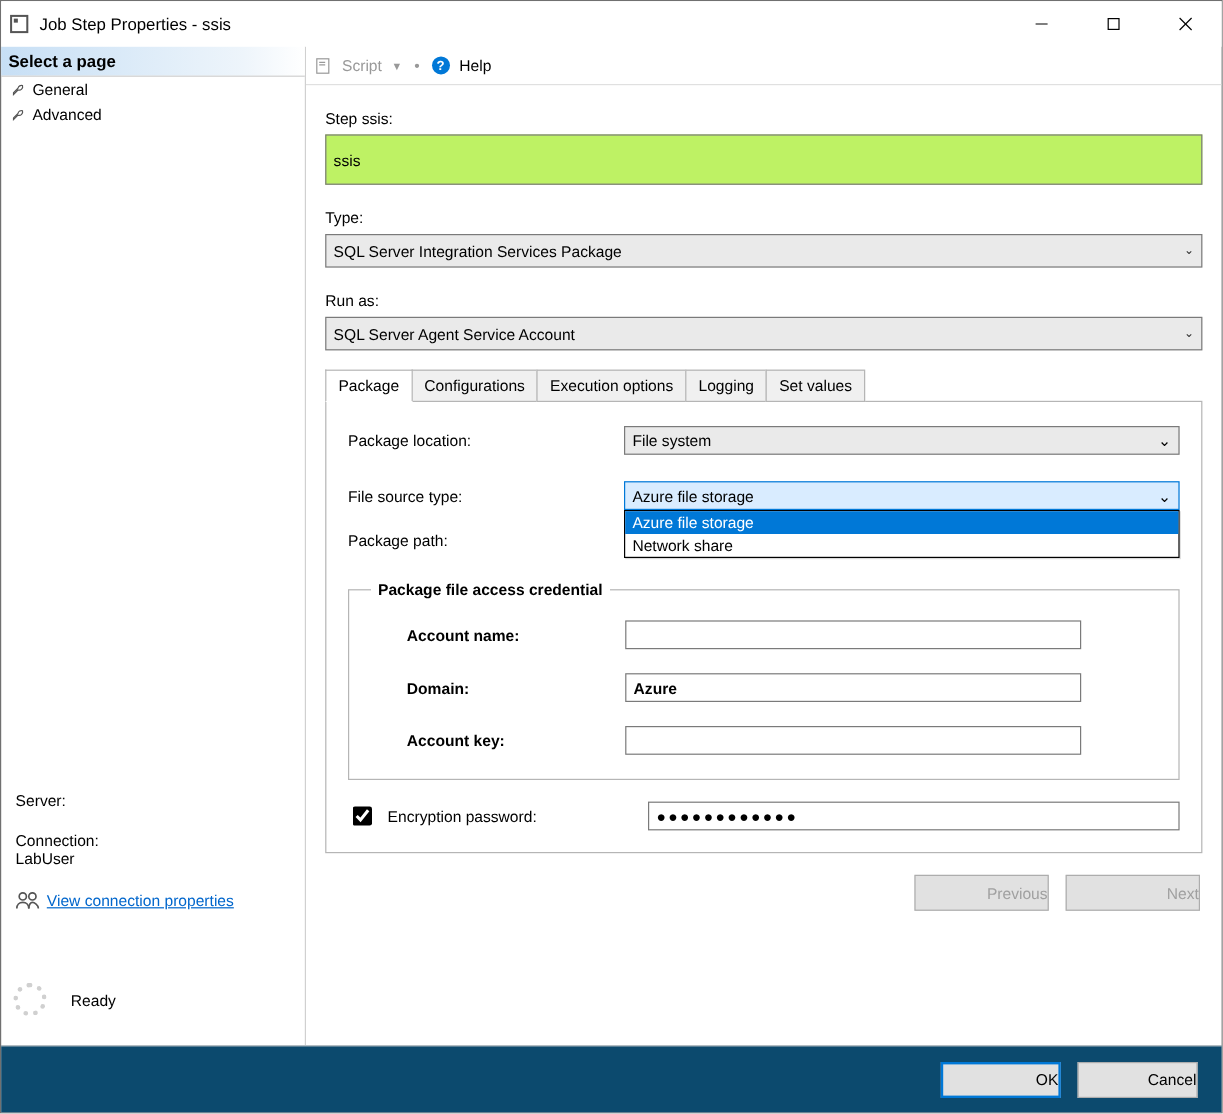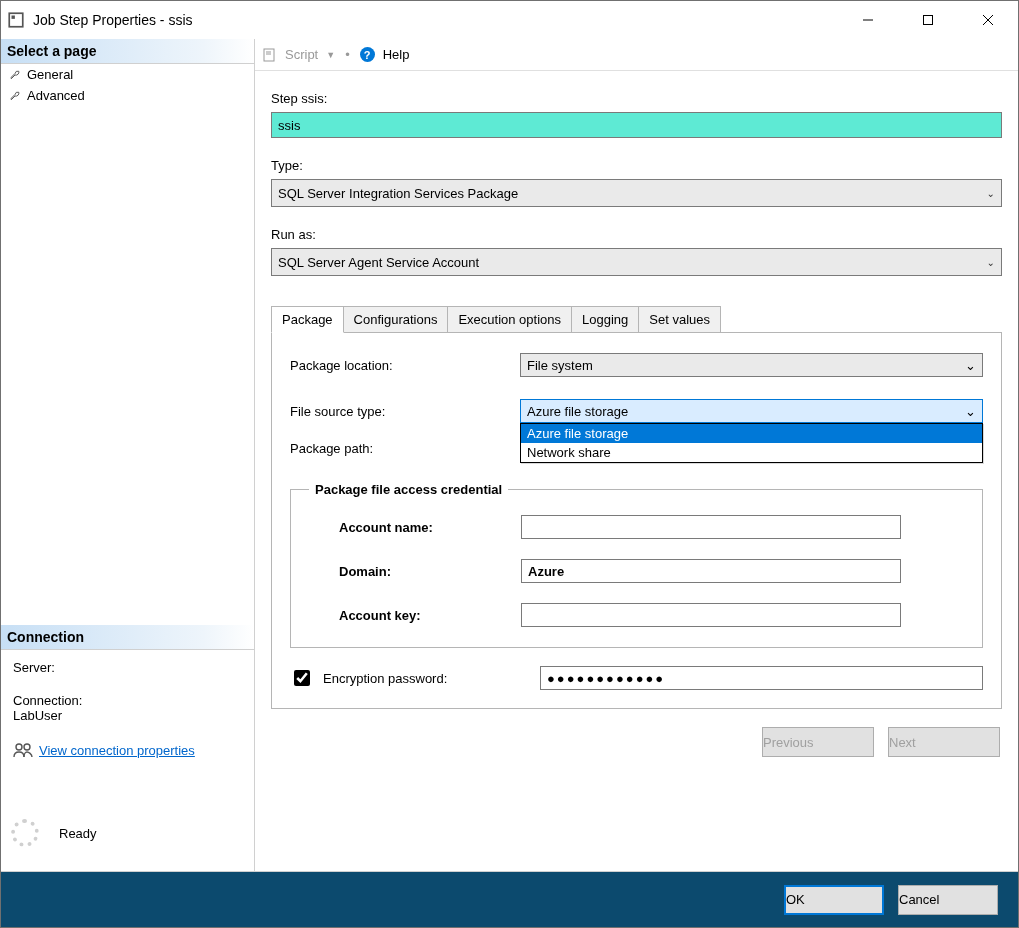--- a/index.html
+++ b/index.html
@@ -141,25 +141,25 @@
     flex: 1;
     padding: 14px 16px 0px 16px;
     display: flex;
     flex-direction: column;
     overflow: hidden;
     position: relative;
   }
   .field-label { margin: 6px 0 6px 0; }
   .text-input, .combo {
     width: 100%;
-    height: 26px;
+    height: 42px;
     border: 1px solid #7a7a7a;
     padding: 2px 6px;
     font: inherit;
-    background: #5eead4;
+    background: #bef264;
   }
   .combo {
     background: #eaeaea;
     display: flex;
     align-items: center;
     justify-content: space-between;
     padding-right: 6px;
     height: 28px;
   }
   .combo .chev { font-size: 10px; color: #333; }
@@ -172,21 +172,21 @@
     font-size: 13px;
     position: relative;
     top: 0;
   }
   .tab.active {
     background: #fff;
     border-bottom: 1px solid #fff;
     z-index: 2;
   }
   .tab + .tab { margin-left: -1px; }
-  .tabbox-outer { margin-top: 16px; }
+  .tabbox-outer { margin-top: 2px; }
   .tab-header-row { display:flex; }
   .tab-container {
     border: 1px solid #b5b5b5;
     padding: 20px 18px 18px 18px;
     margin-top: -1px;
     background: #fff;
   }
 
   .inner-row {
     display: flex;
@@ -261,22 +261,23 @@
   .ctl-rel { position: relative; }
 
   .nav-buttons {
     display:flex; justify-content:flex-end; gap: 14px;
     padding: 18px 2px 0 0;
   }
   .btn {
     width: 112px; height: 30px;
     border: 1px solid #adadad;
     background: #e1e1e1;
-    display:flex;align-items:center;justify-content:flex-start;
+    display:flex;align-items:center;justify-content:flex-end;
     font: inherit;
+    padding-left: 28px;
   }
   .btn.disabled { color: #a0a0a0; }
 
   .footer {
     height: 56px;
     border-top: 1px solid #d0d0d0;
     display:flex; align-items:center; justify-content:flex-end;
     gap: 14px;
     padding: 0 20px;
     background: #0c4a6e;
@@ -334,21 +335,20 @@
         <span class="wrench">
           <svg viewBox="0 0 16 16">
               <path d="M13 3a4 4 0 0 1-5 5L3 13l0 0 0-2 5-5a4 4 0 0 1 5-3z" fill="none" stroke="#555" stroke-width="1.3"></path>
             </svg>
         </span>
         <span>Advanced</span>
       </div>
 
       <div class="filler"></div>
 
-      <div class="section-head">Connection</div>
       <div class="conn-body">
         <div class="row">
           <div>Server:</div>
           <div></div>
         </div>
         <div class="row">
           <div>Connection:</div>
           <div>LabUser</div>
         </div>
         <div style="display:flex;align-items:center;">

